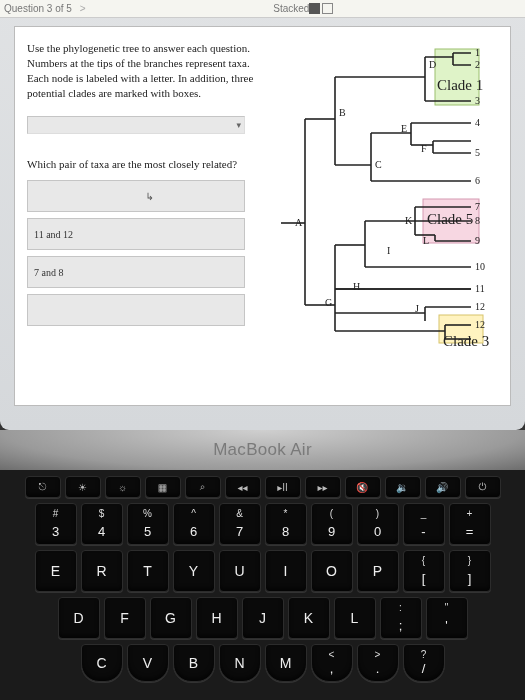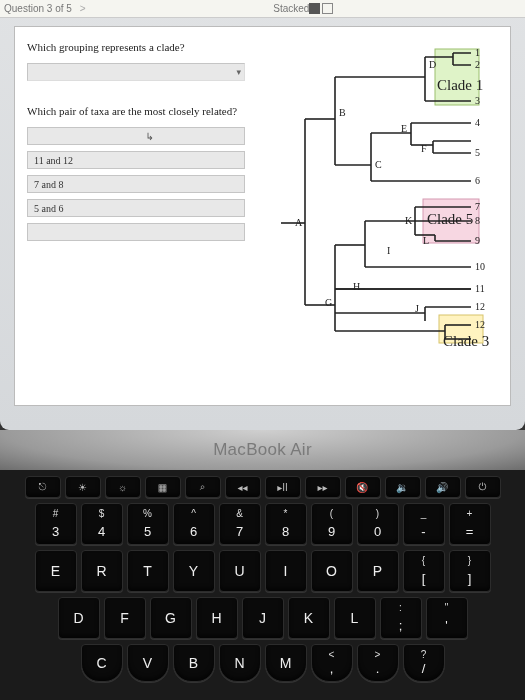--- a/index.html
+++ b/index.html
@@ -62,21 +62,21 @@
       border-right-color:#ddd;
       border-bottom-color:#ddd;
       margin-bottom: 24px;
       position: relative;
     }
     .dd-caret {
       position:absolute; right:3px; top:3px; font-size:9px; color:#666;
     }
     .option-row {
       width: 218px;
-      height: 18px;
+      height: 32px;
       background: #e8e8e8;
       border: 1px solid #c5c5c5;
       margin-bottom: 6px;
       display:flex;
       align-items:center;
       padding-left:6px;
       font-size: 10px;
       color:#333;
     }
     .option-row.with-cursor::after{
@@ -147,36 +147,33 @@
       <span>Stacked</span>
       <span class="stacked-icons">
         <span class="sq filled"></span>
         <span class="sq"></span>
       </span>
     </span>
   </div>
 
   <div class="content">
     <div class="left-col">
-
-      <p class="prompt">Which grouping represents a clade?</p>
+      <p class="instr">Use the phylogenetic tree to answer each question. Numbers at the tips of the branches represent taxa. Each node is labeled with a letter. In addition, three potential clades are marked with boxes.</p>
+
       <div class="input-field">
         <span class="dd-caret">▾</span>
       </div>
 
       <p class="prompt">Which pair of taxa are the most closely related?</p>
       <div class="option-row with-cursor"></div>
       <div class="option-row">
           <span>11 and 12</span>
         </div>
       <div class="option-row">
           <span>7 and 8</span>
-        </div>
-      <div class="option-row">
-          <span>5 and 6</span>
         </div>
       <div class="option-row"></div>
     </div>
 
     <div class="right-col">
       <div class="phylo">
         <svg width="220" height="300" viewBox="0 0 220 300">
 
           <rect x="160" y="4" width="44" height="56" fill="#dff3c8" stroke="#9bbf6f"></rect>
           <rect x="148" y="154" width="56" height="44" fill="#f7d7e2" stroke="#d59ab2"></rect>

